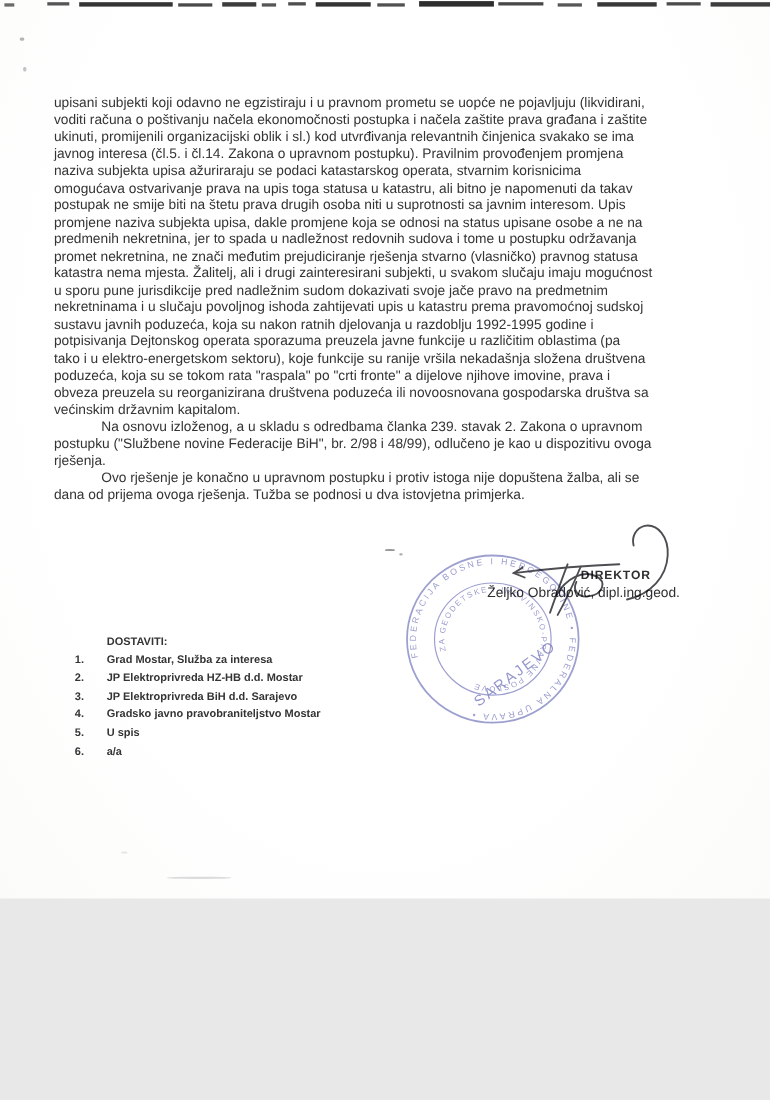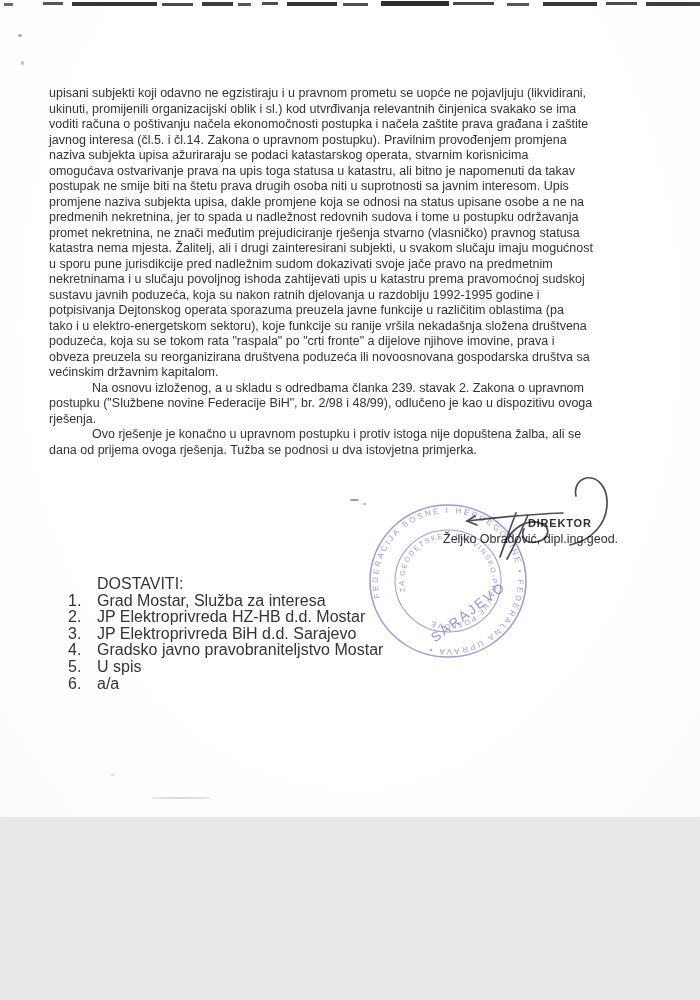--- a/index.html
+++ b/index.html
@@ -11,21 +11,21 @@
   .scanfuzz{filter:blur(0.28px);}
   .textblock{position:absolute;left:49px;top:86px;width:614px;font-size:12.5px;line-height:15.5px;}
   .tline{white-space:pre;height:15.5px;overflow:visible;}
   .para{margin:0;}
   .para.indent-first .tline:first-child{padding-left:43px;}
   .sig-title{
     position:absolute;left:528px;top:517px;font-size:11px;font-weight:700;
     letter-spacing:0.8px;color:#2f2f31;
   }
   .sig-name{position:absolute;left:443px;top:532px;font-size:12.5px;color:#2f2f31;}
-  .dostaviti{position:absolute;left:68px;top:576px;font-size:16px;line-height:16.6px;}
+  .dostaviti{position:absolute;left:68px;top:576px;font-size:10px;line-height:16.6px;font-weight:bold;}
   .dheading{margin-left:29px;margin-bottom:0;}
   .drow{display:flex;}
   .dnum{width:29px;flex:0 0 29px;}
   .page-number{position:absolute;left:626px;top:981px;font-size:13px;color:#3a3a3a;}
   .artifact{position:absolute;pointer-events:none;}
   .stamp-svg{position:absolute;left:362px;top:497px;mix-blend-mode:multiply;filter:blur(0.55px);pointer-events:none;}
   .scribble-svg{position:absolute;left:440px;top:460px;mix-blend-mode:multiply;filter:blur(0.25px);pointer-events:none;}
   .speck{position:absolute;border-radius:40%;}
 </style>
 </head>
@@ -59,22 +59,22 @@
   <div class="speck" style="left:363px;top:503px;width:3px;height:2px;background:#ababab;"></div>
   <div class="speck" style="left:152px;top:797px;width:58px;height:2px;background:#dcdcdc;"></div>
   <div class="speck" style="left:110px;top:774px;width:6px;height:2px;background:#e6e6e6;"></div>
   <div class="speck" style="left:85px;top:962px;width:130px;height:3px;background:#efefef;"></div>
   <div class="speck" style="left:300px;top:965px;width:95px;height:3px;background:#f1f1f1;"></div>
   <div class="speck" style="left:520px;top:959px;width:105px;height:3px;background:#efefef;"></div>
 
   <div class="textblock scanfuzz">
     <div class="para">
         <div class="tline">upisani subjekti koji odavno ne egzistiraju i u pravnom prometu se uopće ne pojavljuju (likvidirani,</div>
+        <div class="tline">voditi računa o poštivanju načela ekonomočnosti postupka i načela zaštite prava građana i zaštite</div>
         <div class="tline">ukinuti, promijenili organizacijski oblik i sl.) kod utvrđivanja relevantnih činjenica svakako se ima</div>
-        <div class="tline">voditi računa o poštivanju načela ekonomočnosti postupka i načela zaštite prava građana i zaštite</div>
         <div class="tline">javnog interesa (čl.5. i čl.14. Zakona o upravnom postupku). Pravilnim provođenjem promjena</div>
         <div class="tline">naziva subjekta upisa ažuriraraju se podaci katastarskog operata, stvarnim korisnicima</div>
         <div class="tline">omogućava ostvarivanje prava na upis toga statusa u katastru, ali bitno je napomenuti da takav</div>
         <div class="tline">postupak ne smije biti na štetu prava drugih osoba niti u suprotnosti sa javnim interesom. Upis</div>
         <div class="tline">promjene naziva subjekta upisa, dakle promjene koja se odnosi na status upisane osobe a ne na</div>
         <div class="tline">predmenih nekretnina, jer to spada u nadležnost redovnih sudova i tome u postupku održavanja</div>
         <div class="tline">promet nekretnina, ne znači međutim prejudiciranje rješenja stvarno (vlasničko) pravnog statusa</div>
         <div class="tline">katastra nema mjesta. Žalitelj, ali i drugi zainteresirani subjekti, u svakom slučaju imaju mogućnost</div>
         <div class="tline">u sporu pune jurisdikcije pred nadležnim sudom dokazivati svoje jače pravo na predmetnim</div>
         <div class="tline">nekretninama i u slučaju povoljnog ishoda zahtijevati upis u katastru prema pravomoćnoj sudskoj</div>

